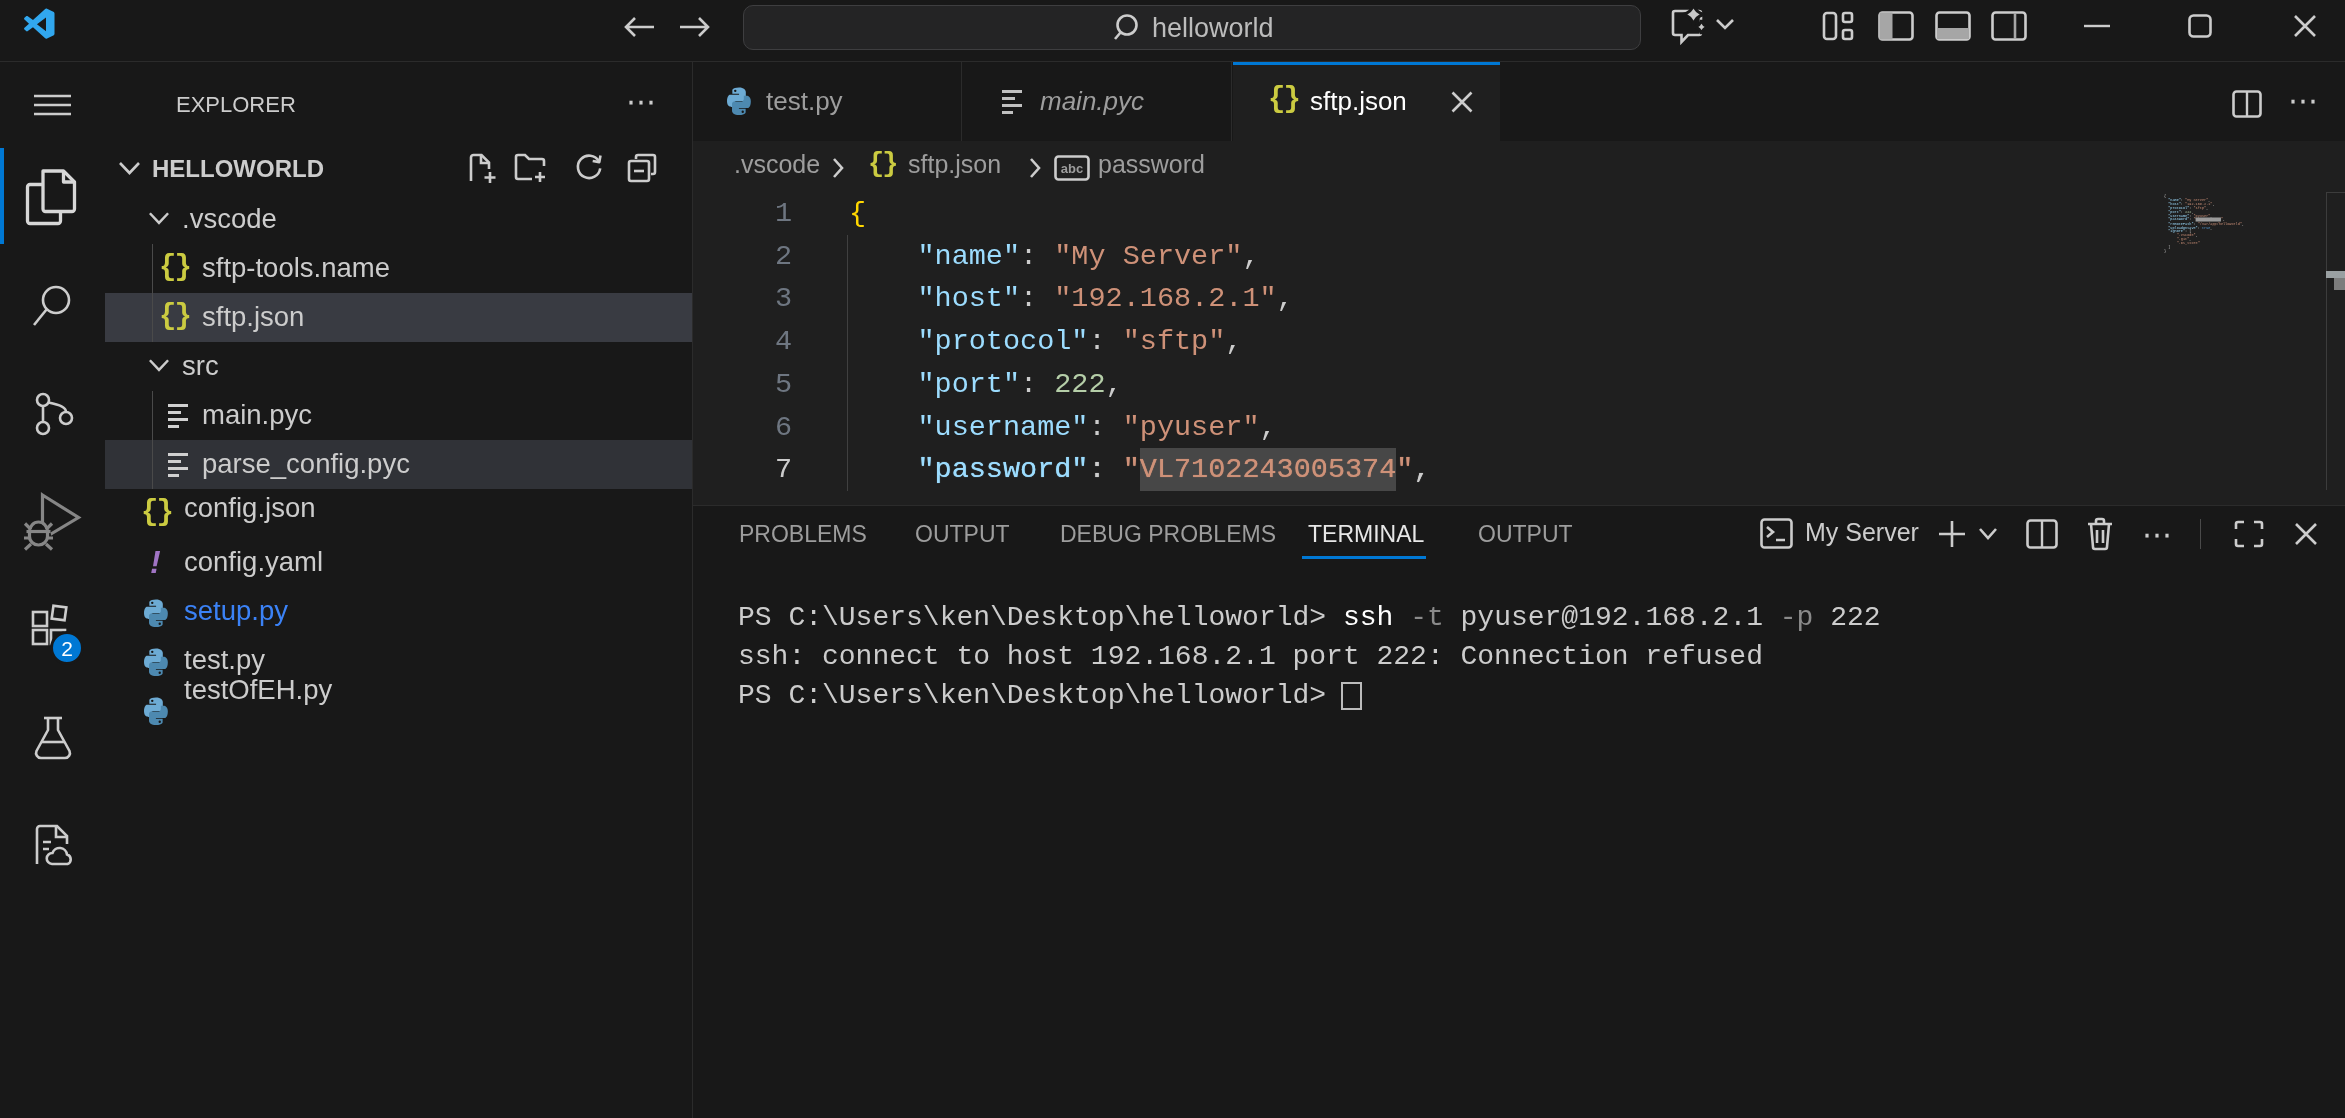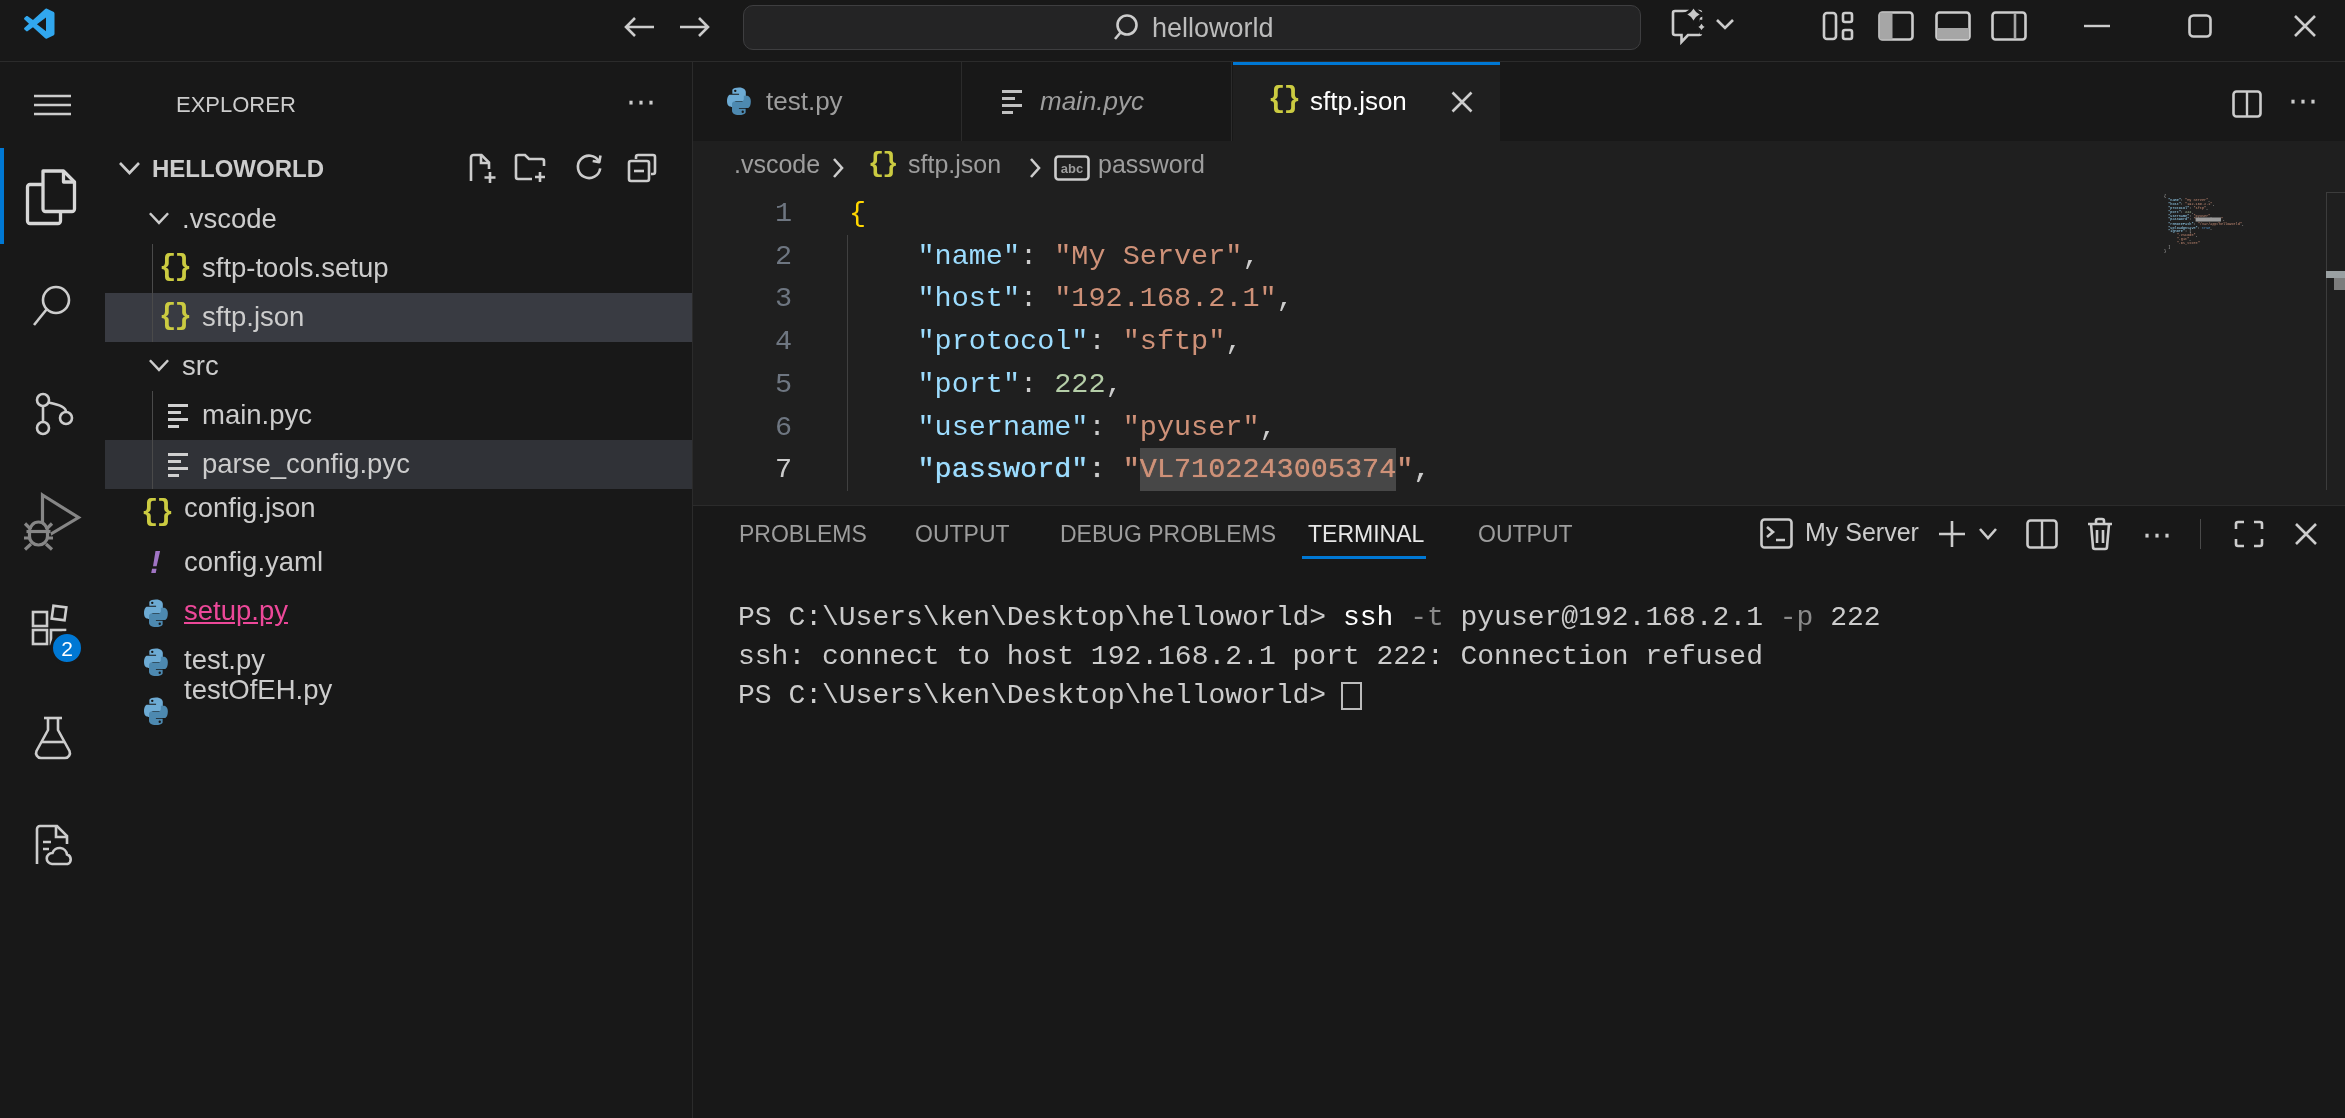--- a/index.html
+++ b/index.html
@@ -181,21 +181,21 @@
 
 <div class="abs" style="left:152px;top:244px;width:1px;height:98px;background:#4a4a4a;"></div>
 <div class="abs" style="left:152px;top:391px;width:1px;height:98px;background:#4a4a4a;"></div>
 
 <svg class="abs" style="left:148px;top:209px;" width="22" height="20" viewBox="0 0 23 20">
     <path class="icon" d="M2 4 l9.5 10 9.5-10" stroke-width="2.4"></path>
   </svg>
 <div class="abs" style="left:182px;top:195px;height:49px;line-height:48px;font-size:27.5px;color:#cccccc;">.vscode</div>
 
 <div class="abs mono" style="left:159px;top:244px;height:49px;line-height:48px;font-size:29px;font-weight:bold;color:#cbcb41;letter-spacing:-2px;">{}</div>
-<div class="abs" style="left:202px;top:244px;height:49px;line-height:48px;font-size:27.5px;color:#cccccc;">sftp-tools.setup</div>
+<div class="abs" style="left:202px;top:244px;height:49px;line-height:48px;font-size:27.5px;color:#cccccc;">sftp-tools.name</div>
 
 <div class="abs mono" style="left:159px;top:293px;height:49px;line-height:48px;font-size:29px;font-weight:bold;color:#cbcb41;letter-spacing:-2px;">{}</div>
 <div class="abs" style="left:202px;top:293px;height:49px;line-height:48px;font-size:27.5px;color:#cccccc;">sftp.json</div>
 
 <svg class="abs" style="left:148px;top:356px;" width="22" height="20" viewBox="0 0 23 20">
     <path class="icon" d="M2 4 l9.5 10 9.5-10" stroke-width="2.4"></path>
   </svg>
 <div class="abs" style="left:182px;top:342px;height:49px;line-height:48px;font-size:27.5px;color:#cccccc;">src</div>
 
 <svg class="abs" style="left:166px;top:403px;" width="26" height="26" viewBox="0 0 26 26">
@@ -222,21 +222,21 @@
  <defs>
   <g id="pylogo">
     <path fill="#6dabd4" d="M54.9 2 C29 2 30.6 13.3 30.6 13.3 l0 11.6 24.7 0 0 3.5 -34.5 0 C20.8 28.4 11 31.4 11 52.6 c0 21.2 16.1 20.5 16.1 20.5 l9.6 0 0-12.1 c0-9.6 9.4-9.6 9.4-9.6 l24.7 0 c9.2 0 9.2-8.9 9.2-8.9 l0-24.2 C80 11 73.3 2 54.9 2 z M41.3 9.8 a4.4 4.4 0 1 1 0 8.8 4.4 4.4 0 0 1 0-8.8 z"></path>
     <path fill="#4d89b0" d="M55.1 103 c25.9 0 24.3-11.3 24.3-11.3 l0-11.6 -24.7 0 0-3.5 34.5 0 c0 0 9.2-3 9.2-24.2 0-21.2-16.1-20.5-16.1-20.5 l-9.6 0 0 12.1 c0 9.6-9.4 9.6-9.4 9.6 l-24.7 0 c-9.2 0-9.2 8.9-9.2 8.9 l0 24.2 C29.4 94 36.7 103 55.1 103 z M68.7 95.2 a4.4 4.4 0 1 1 0-8.8 4.4 4.4 0 0 1 0 8.8 z"></path>
   </g>
  </defs>
 </svg>
 <svg class="abs" style="left:141px;top:599px;" width="30" height="30" viewBox="0 0 110 110">
     <use href="#pylogo"></use>
   </svg>
-<div class="abs" style="left:184px;top:587px;height:49px;line-height:48px;font-size:27.5px;color:#ec4899;text-decoration:underline;">setup.py</div>
+<div class="abs" style="left:184px;top:587px;height:49px;line-height:48px;font-size:27.5px;color:#3b82f6;">setup.py</div>
 <svg class="abs" style="left:141px;top:648px;" width="30" height="30" viewBox="0 0 110 110">
     <use href="#pylogo"></use>
   </svg>
 <div class="abs" style="left:184px;top:636px;height:49px;line-height:48px;font-size:27.5px;color:#cccccc;">test.py</div>
 <svg class="abs" style="left:141px;top:697px;" width="30" height="30" viewBox="0 0 110 110">
     <use href="#pylogo"></use>
   </svg>
 <div class="abs" style="left:184px;top:666px;height:49px;line-height:48px;font-size:27.5px;color:#cccccc;">testOfEH.py</div>
 
 <div class="abs" style="left:693px;top:62px;width:1652px;height:443px;background:#1f1f1f;"></div>

